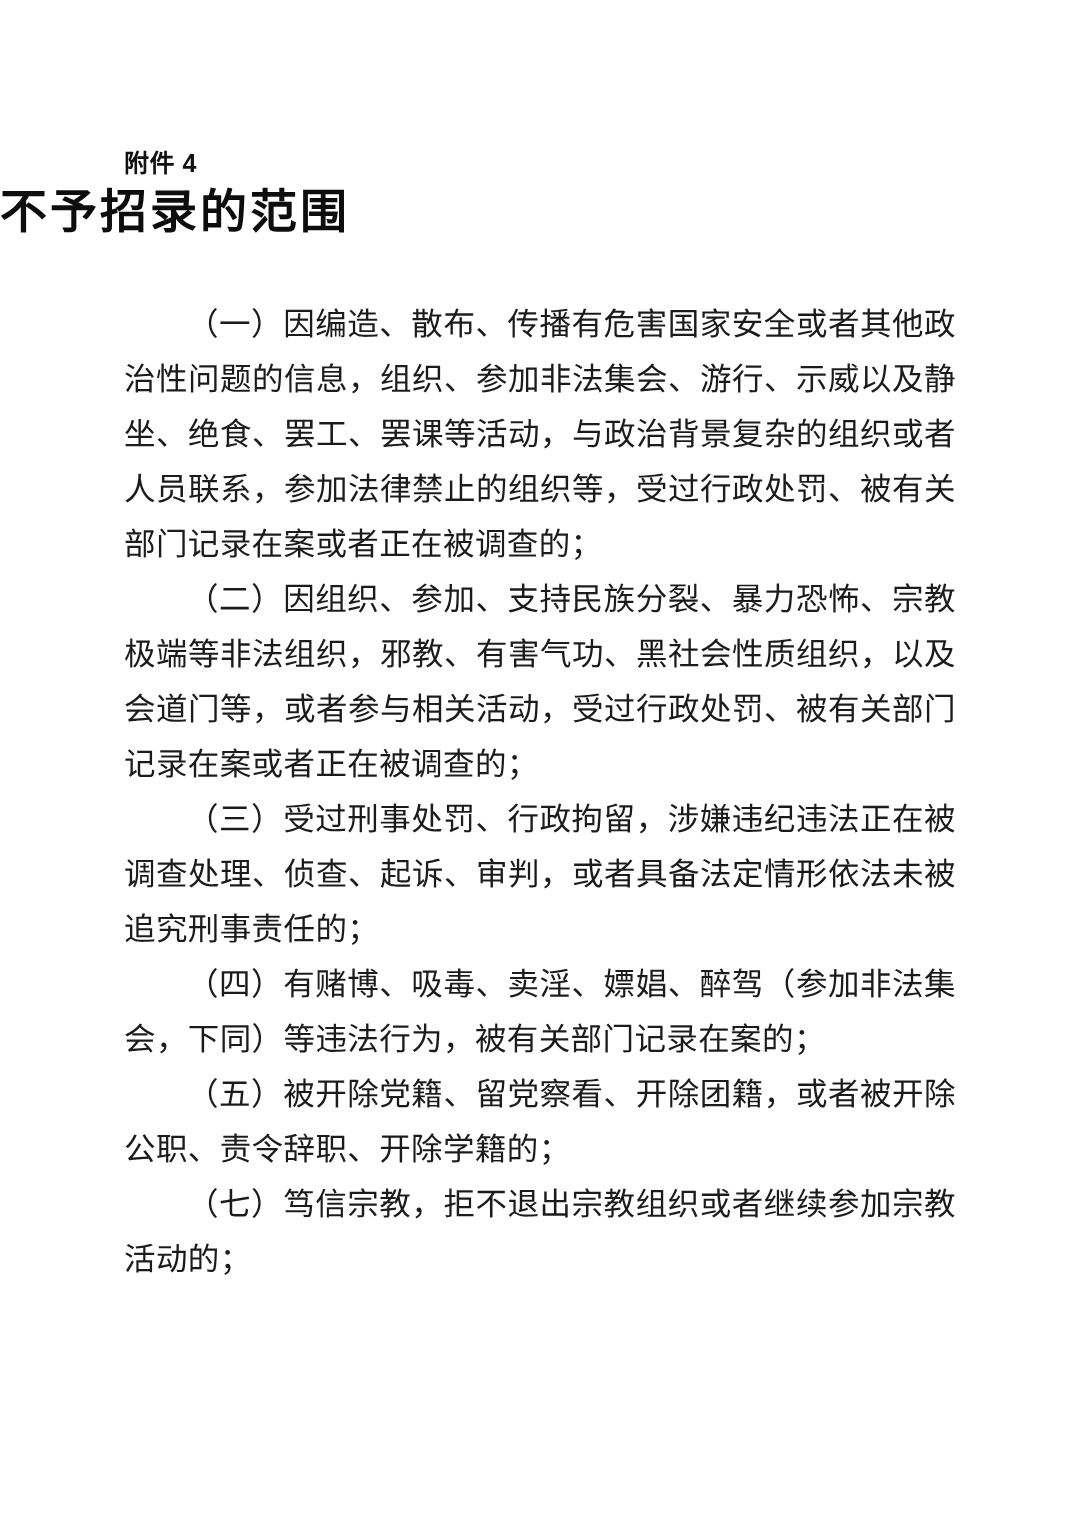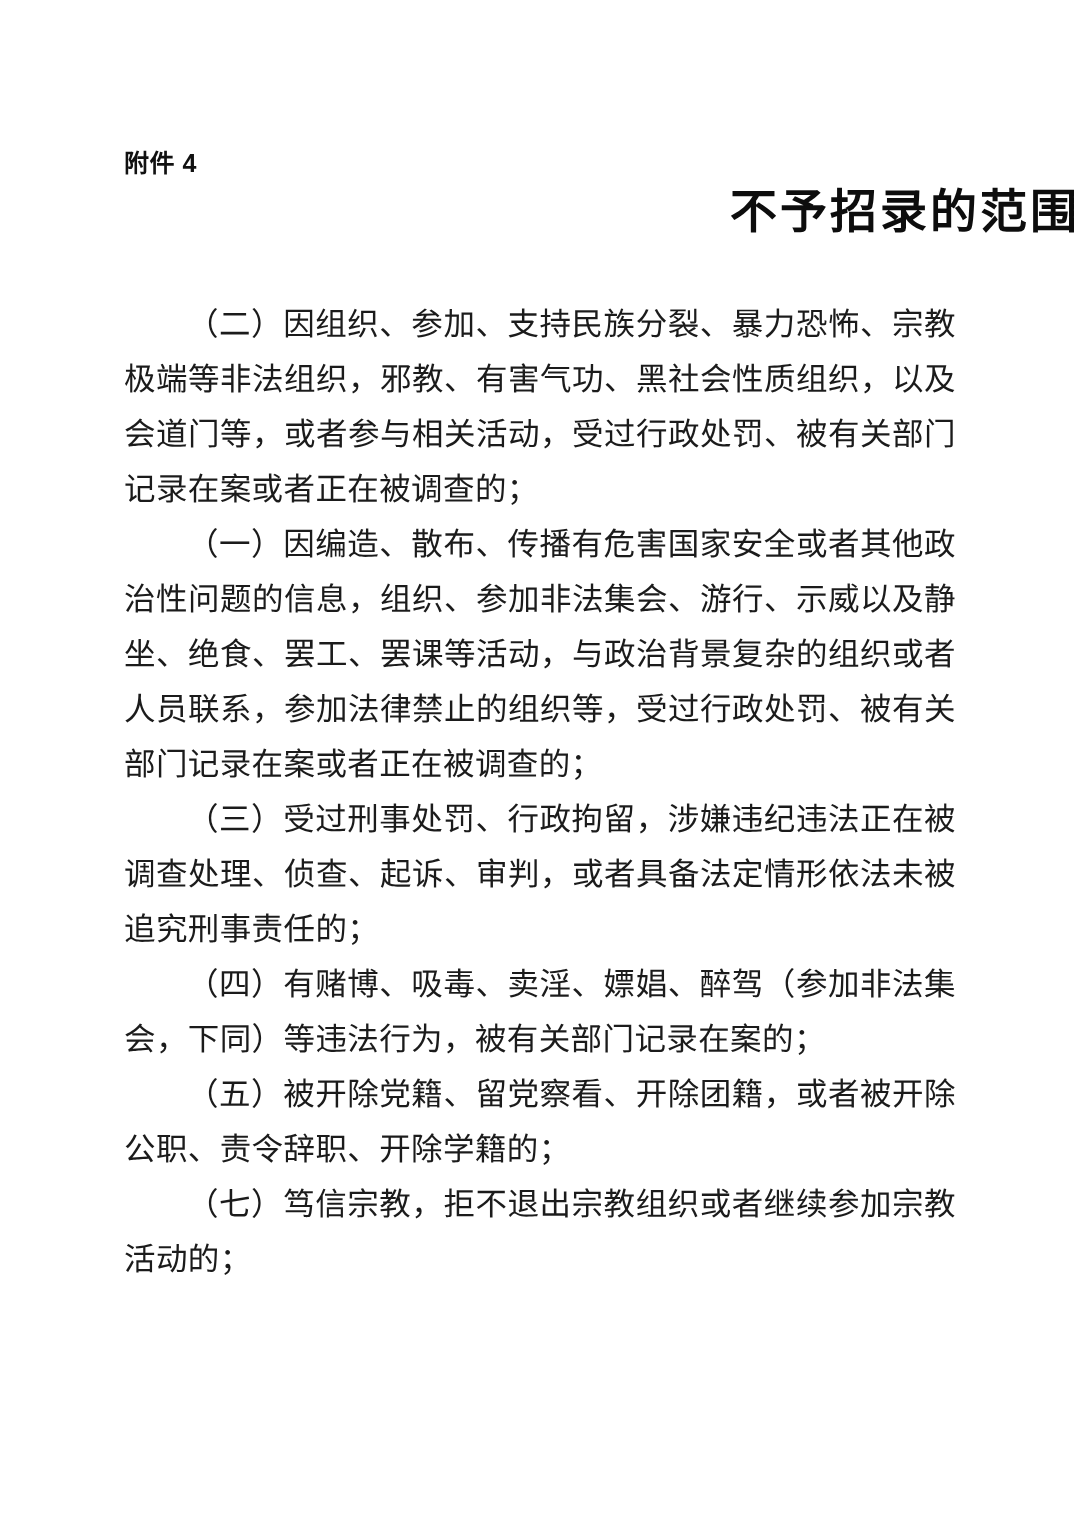--- a/index.html
+++ b/index.html
@@ -32,21 +32,21 @@
     color: #111111;
     white-space: pre;
   }
 
   
   .doc-title {
     position: absolute;
     left: 0;
     right: 0;
     top: 183px;
-    text-align: right;
+    text-align: left;
     font-family: "Liberation Serif", "DejaVu Serif", serif;
     font-size: 47px;
     font-weight: bold;
     letter-spacing: 3px;
     color: #0d0d0d;
     line-height: 1.25;
   }
 
   
   .body-block {
@@ -85,22 +85,22 @@
 </head>
 <body>
 
 <div class="page">
 
   <div class="attachment-label">附件 4</div>
 
   <div class="doc-title">不予招录的范围</div>
 
   <div class="body-block">
+    <p class="para">（一）因编造、散布、传播有危害国家安全或者其他政治性问题的信息，组织、参加非法集会、游行、示威以及静坐、绝食、罢工、罢课等活动，与政治背景复杂的组织或者人员联系，参加法律禁止的组织等，受过行政处罚、被有关部门记录在案或者正在被调查的；</p>
     <p class="para">（二）因组织、参加、支持民族分裂、暴力恐怖、宗教极端等非法组织，邪教、有害气功、黑社会性质组织，以及会道门等，或者参与相关活动，受过行政处罚、被有关部门记录在案或者正在被调查的；</p>
-    <p class="para">（一）因编造、散布、传播有危害国家安全或者其他政治性问题的信息，组织、参加非法集会、游行、示威以及静坐、绝食、罢工、罢课等活动，与政治背景复杂的组织或者人员联系，参加法律禁止的组织等，受过行政处罚、被有关部门记录在案或者正在被调查的；</p>
     <p class="para">（三）受过刑事处罚、行政拘留，涉嫌违纪违法正在被调查处理、侦查、起诉、审判，或者具备法定情形依法未被追究刑事责任的；</p>
     <p class="para">（四）有赌博、吸毒、卖淫、嫖娼、醉驾（参加非法集会，下同）等违法行为，被有关部门记录在案的；</p>
     <p class="para">（五）被开除党籍、留党察看、开除团籍，或者被开除公职、责令辞职、开除学籍的；</p>
     <p class="para">（七）笃信宗教，拒不退出宗教组织或者继续参加宗教活动的；</p>
   </div>
 
   <div class="page-number">－ 16 －</div>
 
 </div>
 

